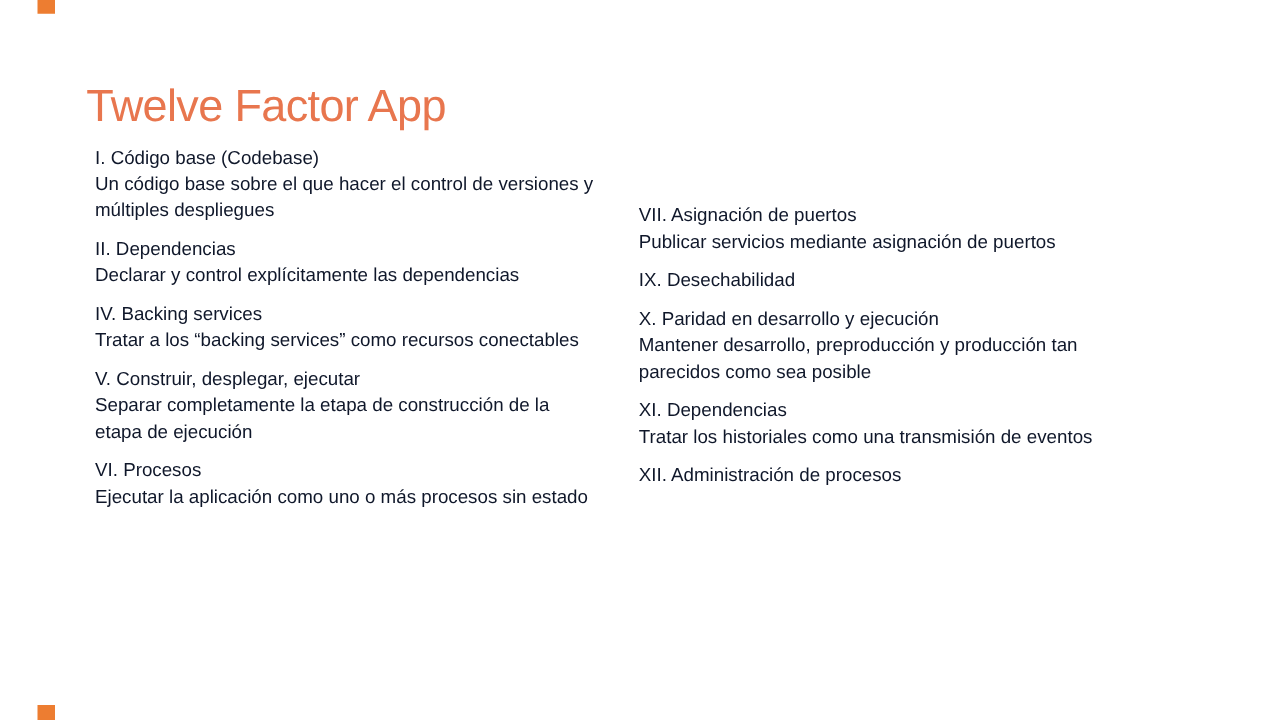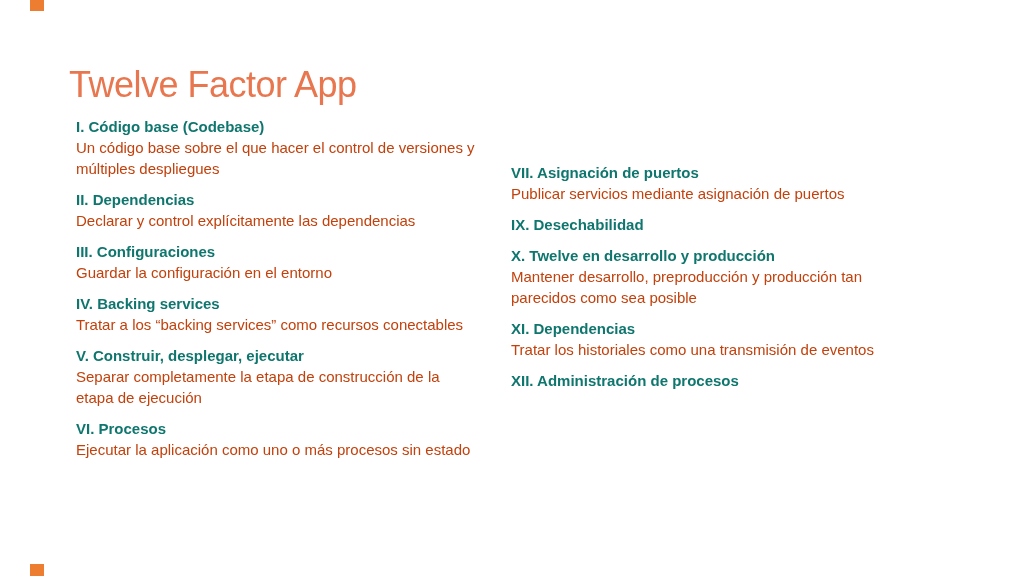--- a/index.html
+++ b/index.html
@@ -38,27 +38,27 @@
   }
   .factor-col {
     position: absolute;
     top: 116px;
   }
   .col-left  { left: 76px;  width: 445px; }
   .col-right { left: 511px; width: 470px; margin-top: 46px; }
   .factor { margin-bottom: 10px; }
   .factor-heading {
     font-size: 15px;
-    font-weight: bold;
-    color: #0f766e;
+    font-weight: normal;
+    color: #0f172a;
     line-height: 21px;
   }
   .factor-body {
     font-size: 15px;
-    color: #c2410c;
+    color: #0f172a;
     line-height: 21px;
     white-space: pre-line;
   }
 </style>
 </head>
 <body>
 
 <div class="slide">
 
   <div class="accent-bar top"></div>
@@ -70,24 +70,20 @@
     <div class="factor">
       <div class="factor-heading">I. Código base (Codebase)</div>
       <div class="factor-body">Un código base sobre el que hacer el control de versiones y
 múltiples despliegues</div>
     </div>
     <div class="factor">
       <div class="factor-heading">II. Dependencias</div>
       <div class="factor-body">Declarar y control explícitamente las dependencias</div>
     </div>
     <div class="factor">
-      <div class="factor-heading">III. Configuraciones</div>
-      <div class="factor-body">Guardar la configuración en el entorno</div>
-    </div>
-    <div class="factor">
       <div class="factor-heading">IV. Backing services</div>
       <div class="factor-body">Tratar a los “backing services” como recursos conectables</div>
     </div>
     <div class="factor">
       <div class="factor-heading">V. Construir, desplegar, ejecutar</div>
       <div class="factor-body">Separar completamente la etapa de construcción de la
 etapa de ejecución</div>
     </div>
     <div class="factor">
       <div class="factor-heading">VI. Procesos</div>
@@ -97,21 +93,21 @@
 
   <div class="factor-col col-right">
     <div class="factor">
       <div class="factor-heading">VII. Asignación de puertos</div>
       <div class="factor-body">Publicar servicios mediante asignación de puertos</div>
     </div>
     <div class="factor">
       <div class="factor-heading">IX. Desechabilidad</div>
     </div>
     <div class="factor">
-      <div class="factor-heading">X. Twelve en desarrollo y producción</div>
+      <div class="factor-heading">X. Paridad en desarrollo y ejecución</div>
       <div class="factor-body">Mantener desarrollo, preproducción y producción tan
 parecidos como sea posible</div>
     </div>
     <div class="factor">
       <div class="factor-heading">XI. Dependencias</div>
       <div class="factor-body">Tratar los historiales como una transmisión de eventos</div>
     </div>
     <div class="factor">
       <div class="factor-heading">XII. Administración de procesos</div>
     </div>

